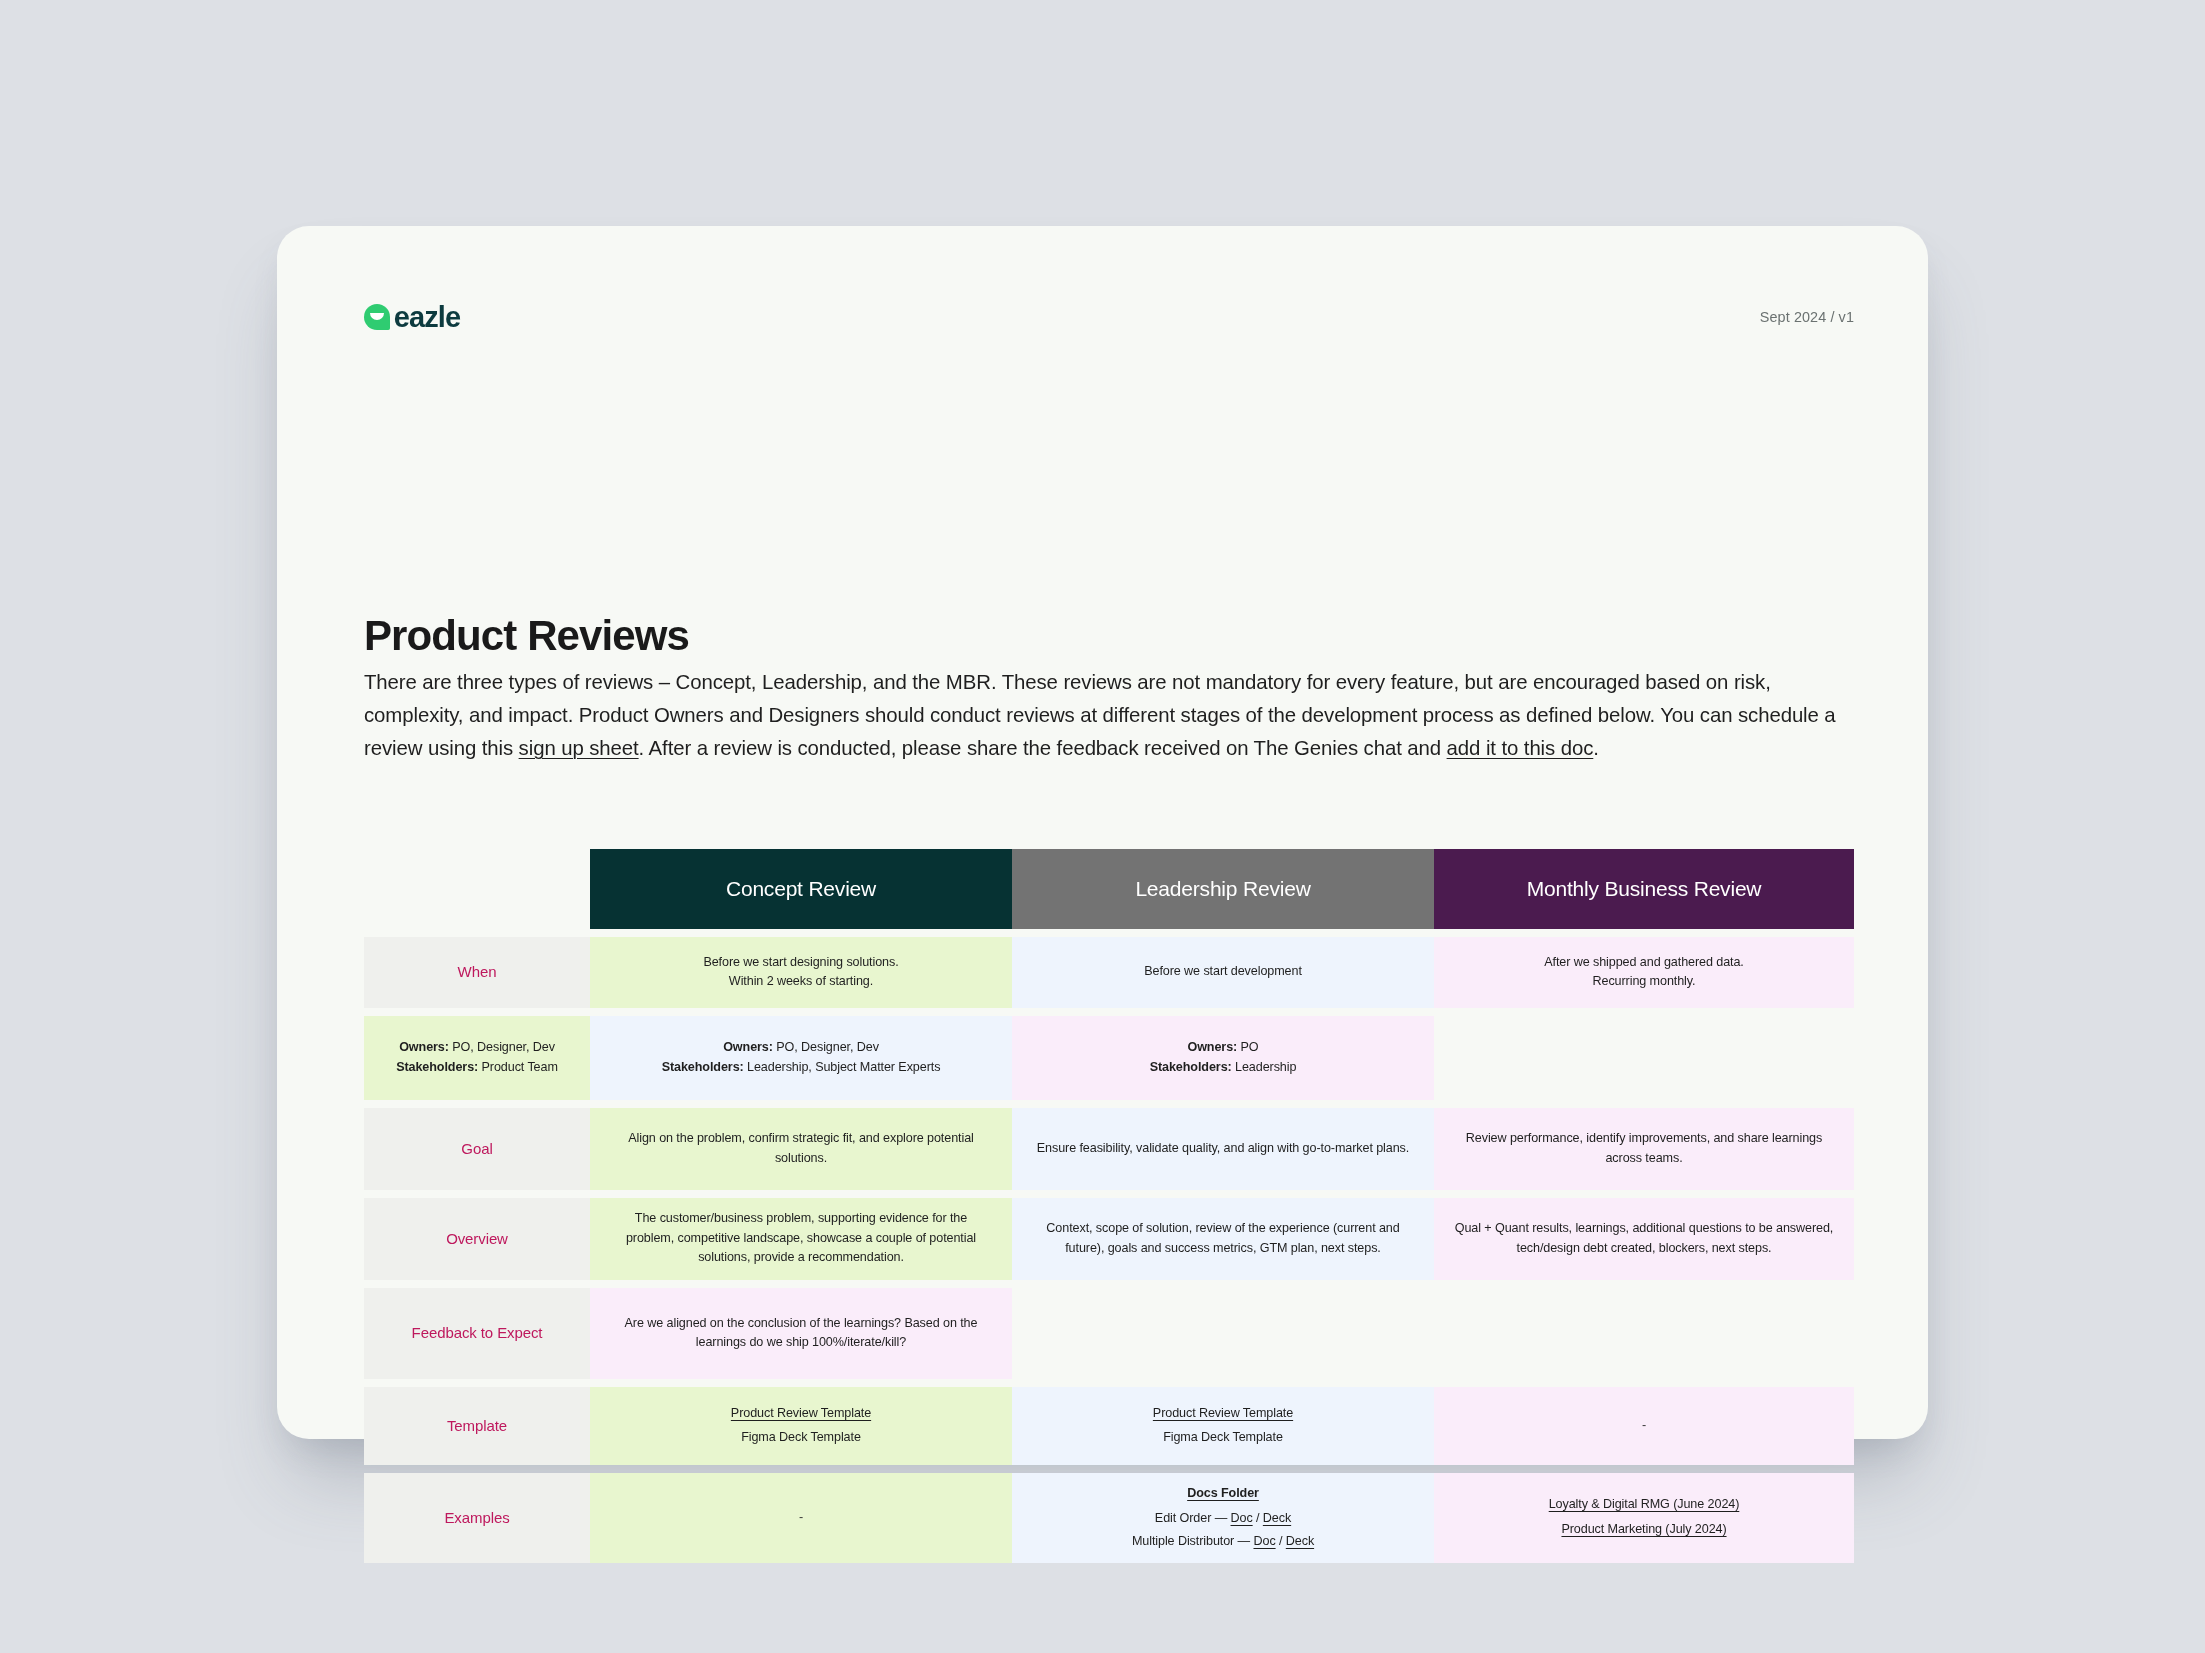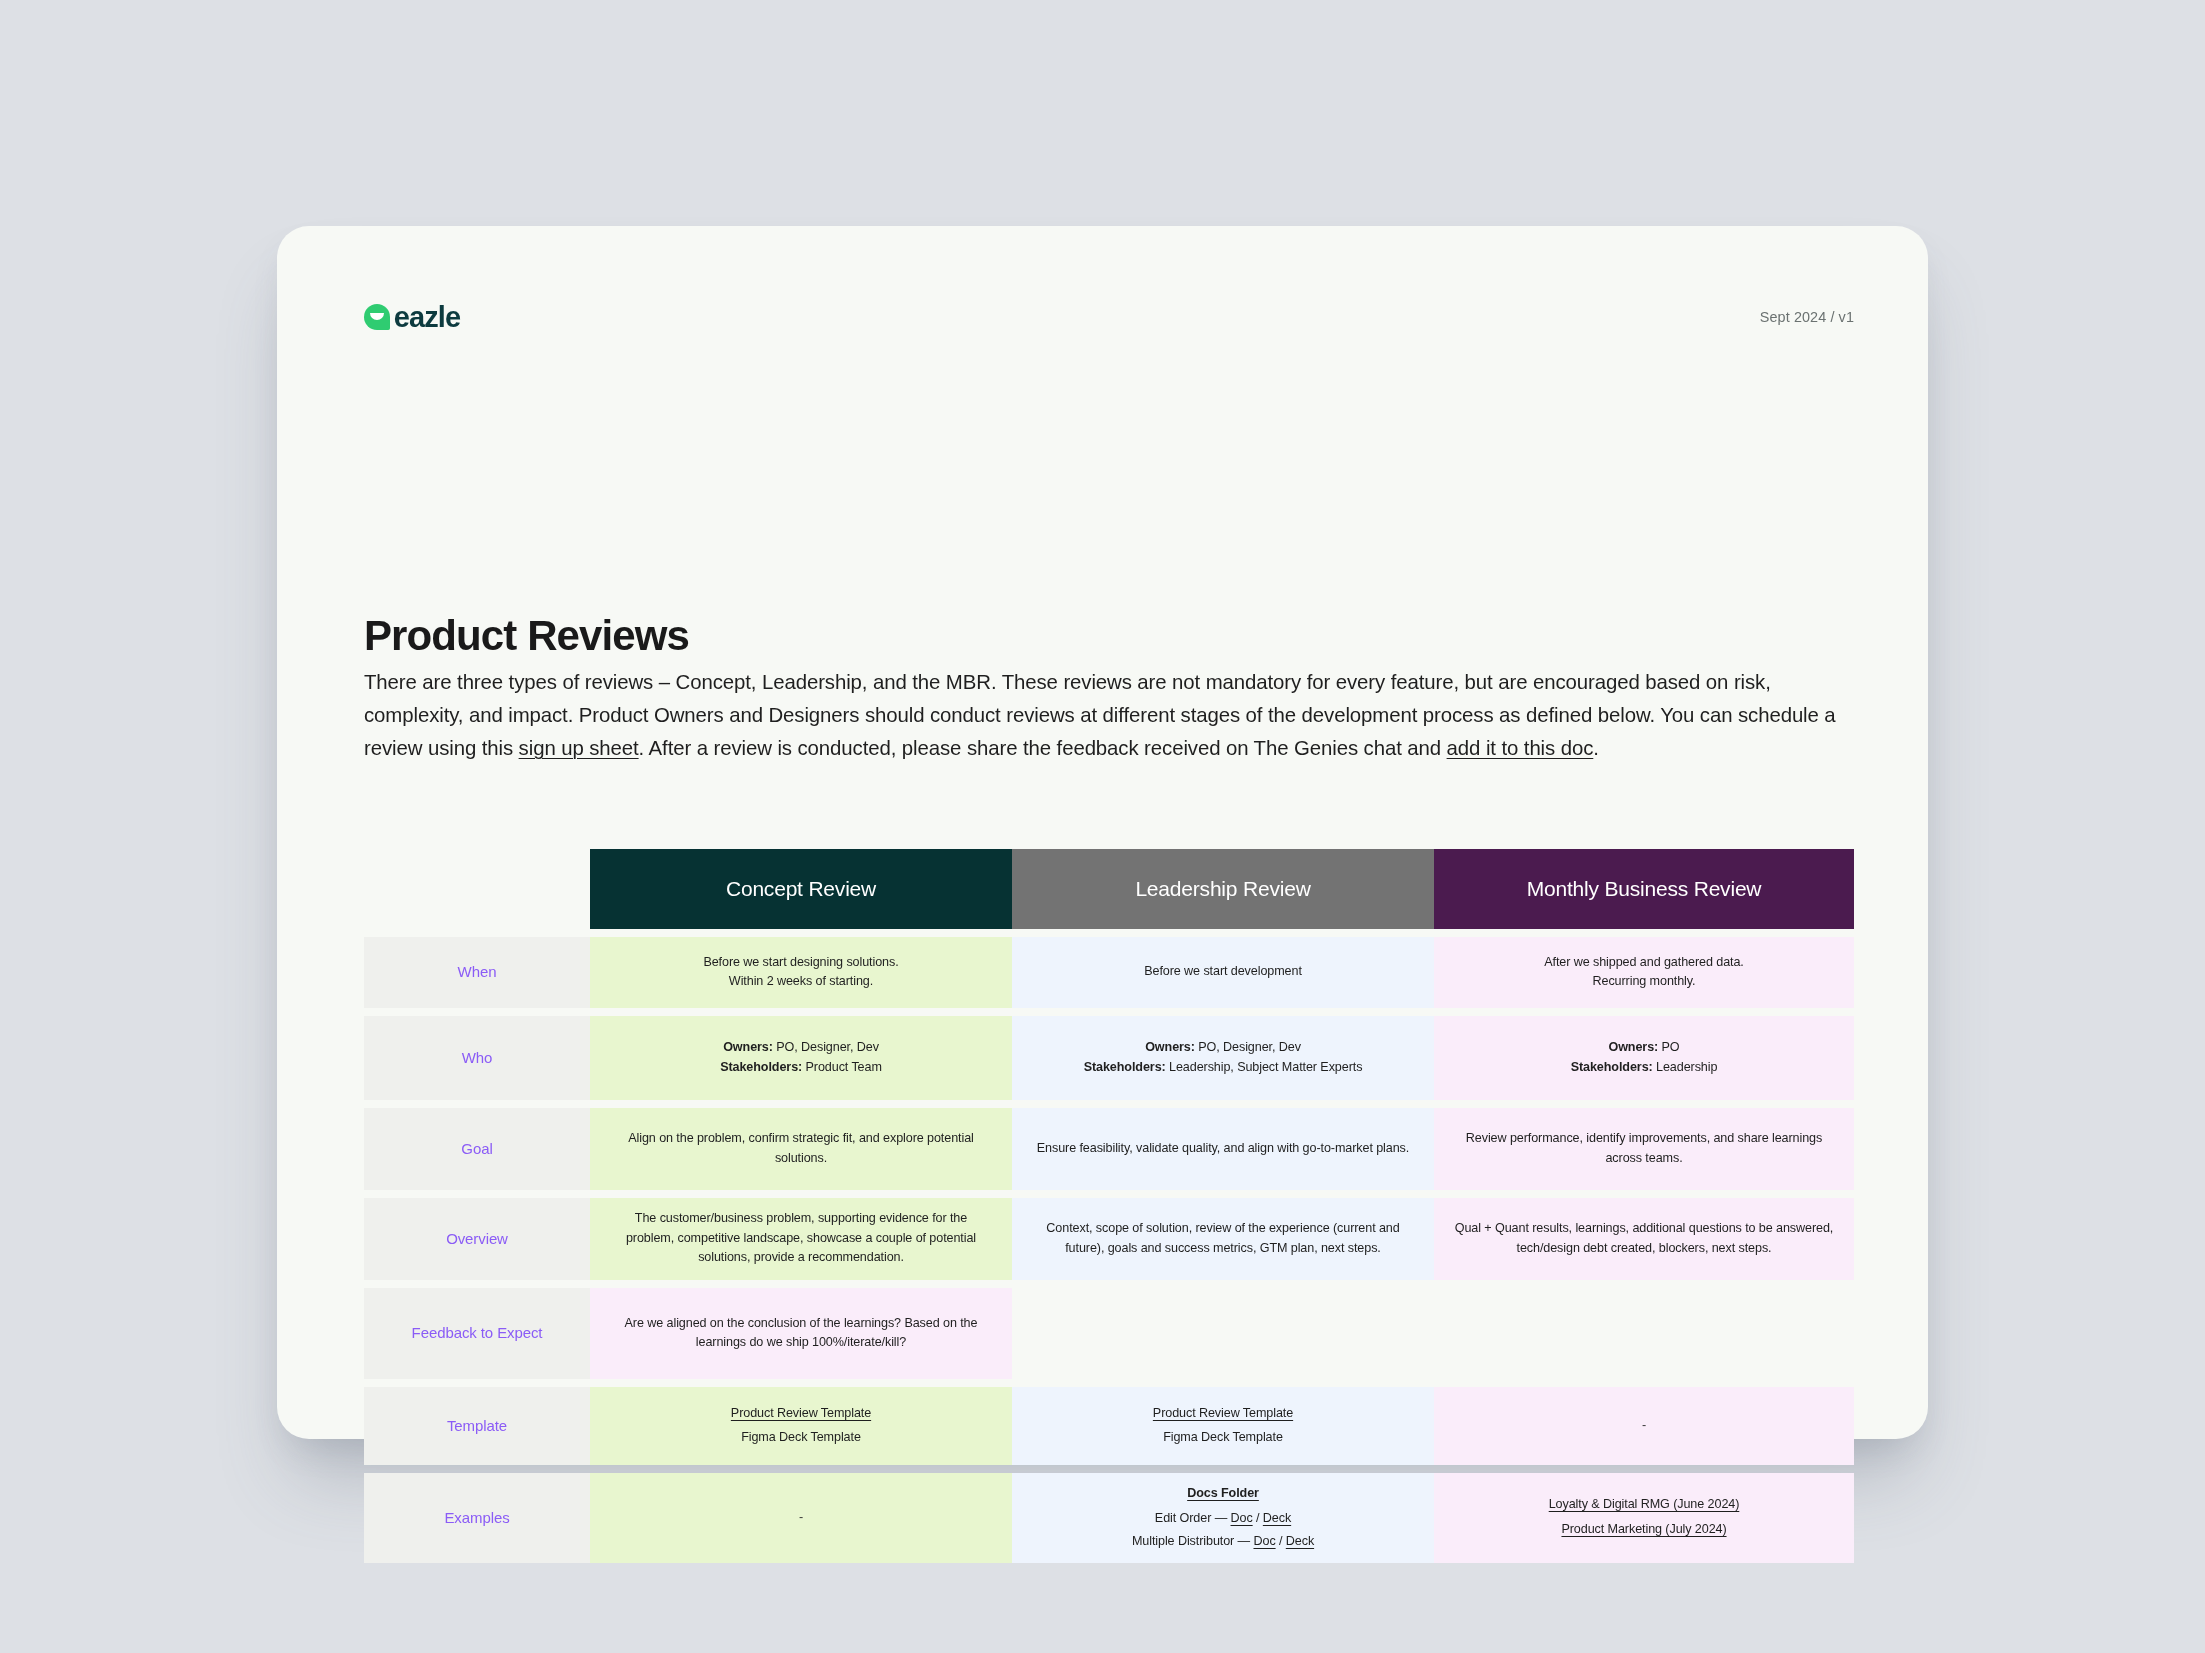--- a/index.html
+++ b/index.html
@@ -147,21 +147,21 @@
     padding: 8px 19.5px;
     font-size: 12.6px;
     line-height: 19.5px;
     color: #1f1f1f;
     letter-spacing: -0.1px;
   }
   .cell.label {
     background: #eff0ed;
     font-size: 15px;
     font-weight: 400;
-    color: #8b5cf6;
+    color: #be185d;
     letter-spacing: -0.1px;
   }
   .cell.g { background: #e8f6cf; }
   .cell.b { background: #eef4fd; }
   .cell.p { background: #faedfa; }
 
   .cell-inner { width: 100%; }
   .cell b { font-weight: 700; }
 
   .u {
@@ -220,21 +220,20 @@
         </span>
       </div>
       <div class="cell p" style="height:71px">
         <span class="cell-inner">
           <span class="line">After we shipped and gathered data.</span>
           <span class="line">Recurring monthly.</span>
         </span>
       </div>
       <div class="rowgap"></div>
 
-      <div class="cell label" style="height:84px">Who</div>
       <div class="cell g" style="height:84px">
         <span class="cell-inner">
           <span class="line"><b>Owners:</b><span> PO, Designer, Dev</span></span>
           <span class="line"><b>Stakeholders:</b><span> Product Team</span></span>
         </span>
       </div>
       <div class="cell b" style="height:84px">
         <span class="cell-inner">
           <span class="line"><b>Owners:</b><span> PO, Designer, Dev</span></span>
           <span class="line"><b>Stakeholders:</b><span> Leadership, Subject Matter Experts</span></span>

